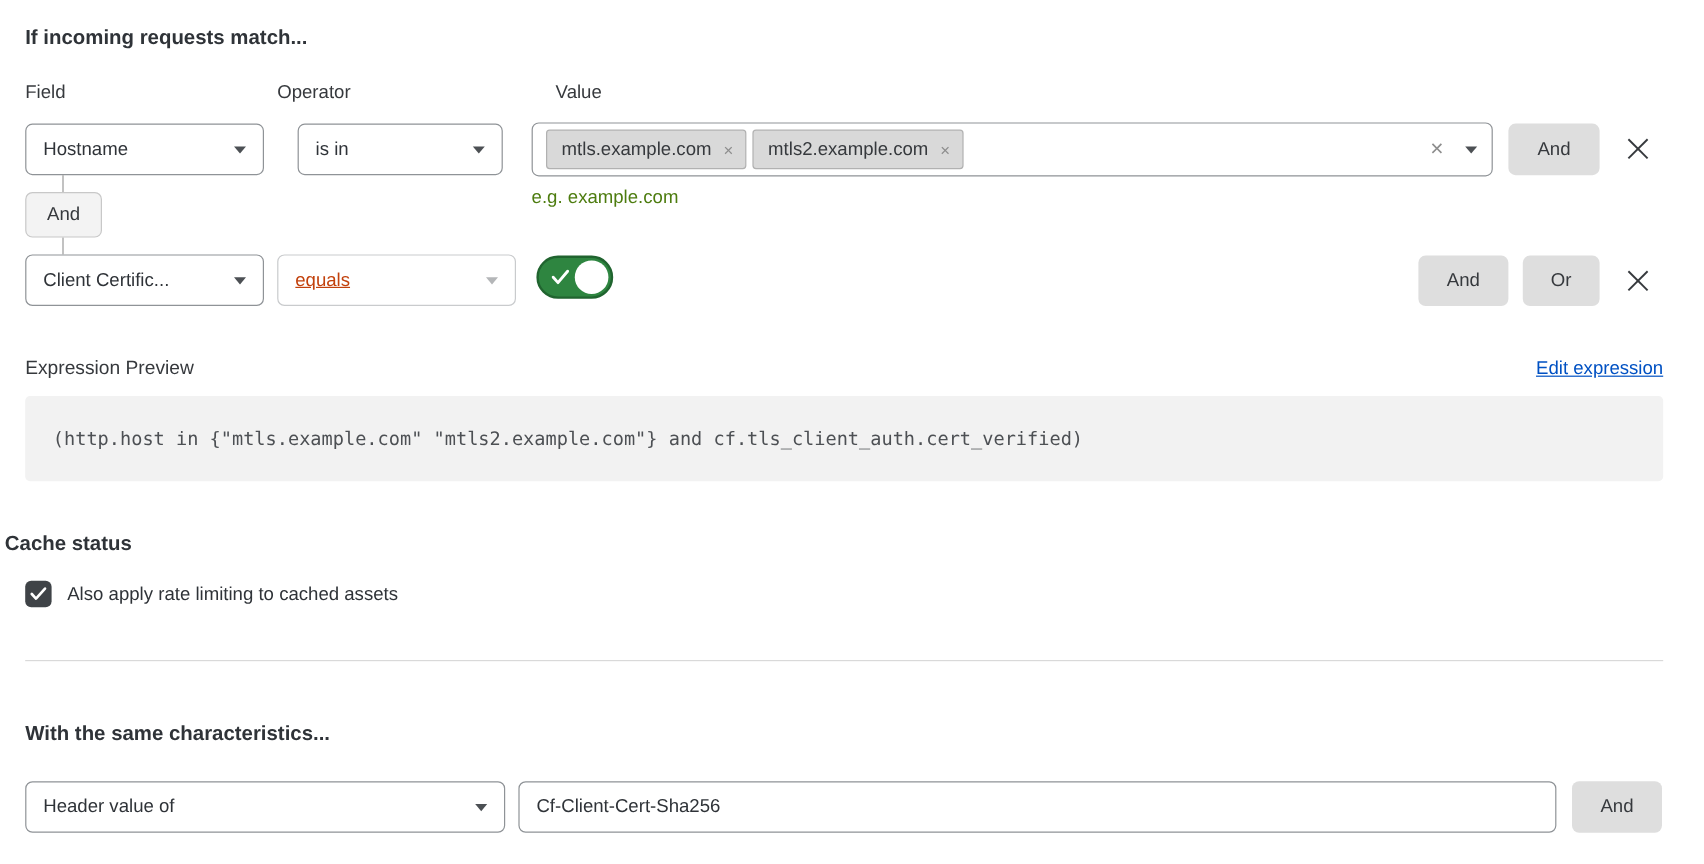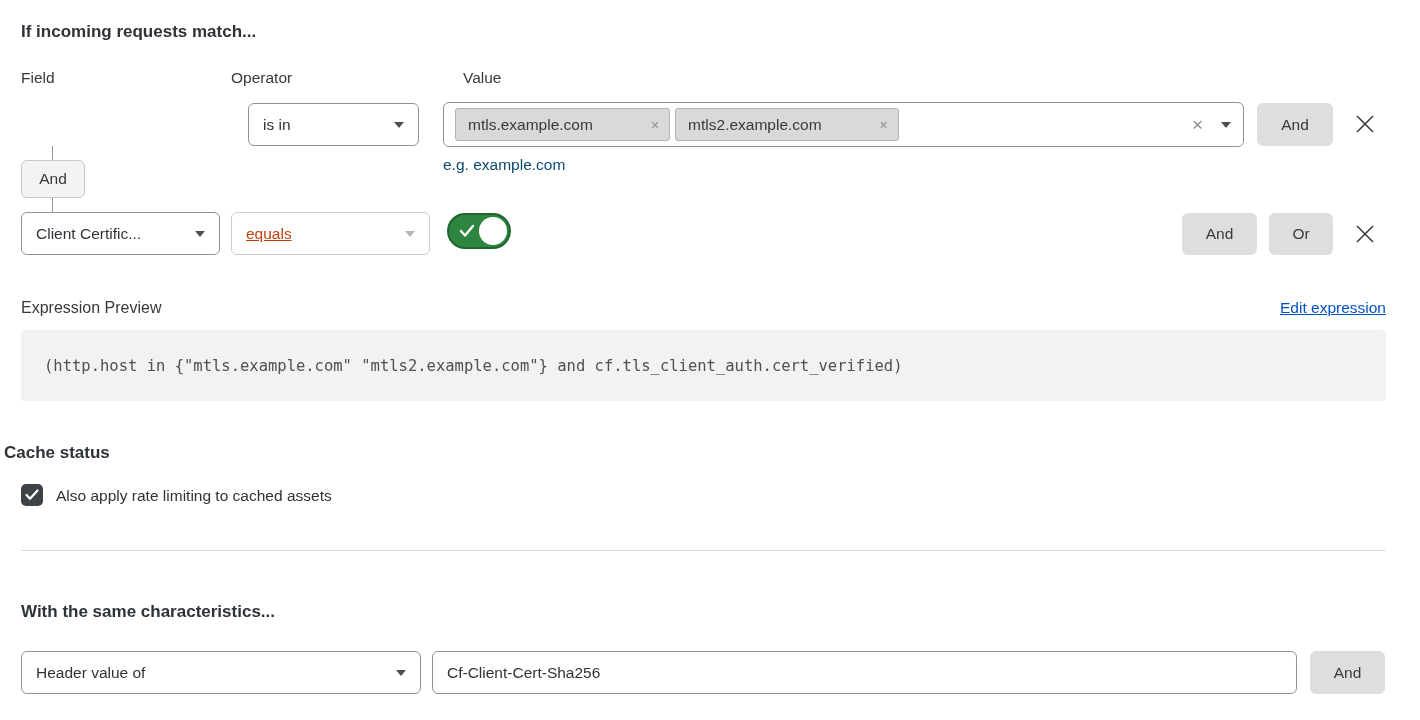--- a/index.html
+++ b/index.html
@@ -51,21 +51,20 @@
   .tag {
     display: flex; align-items: center;
     background: #d9d9d9;
     border: 1px solid #b1b1b1;
     border-radius: 3px;
     height: 33px;
     padding: 0 10px 0 12px;
     margin-left: 5px;
     font-size: 15.5px; color: #36393d;
     white-space: nowrap;
-    gap: 48px;
   }
   .tag-x {
     margin-left: 10px;
     color: #8d8d8d;
     font-size: 14px;
     line-height: 1;
     cursor: pointer;
   }
   .multi-spacer { flex: 1; }
   .clear-x {
@@ -108,21 +107,21 @@
     cursor: pointer;
   }
   .toggle .knob {
     position: absolute; right: 2px; top: 2px;
     width: 28px; height: 28px;
     border-radius: 50%;
     background: #ffffff;
   }
   .toggle .tick { position: absolute; left: 10px; top: 9px; }
 
-  .helper { font-size: 15.5px; color: #0c4a6e; }
+  .helper { font-size: 15.5px; color: #4d7c0f; }
 
   .link {
     font-size: 15.5px;
     color: #0051c3;
     text-decoration: underline;
     cursor: pointer;
   }
   .codebox {
     background: #f2f2f2;
     border-radius: 4px;
@@ -163,20 +162,24 @@
 <body>
 
 <div class="canvas">
 
   <h2 class="sec-title abs" style="left:21px; top:22px;">If incoming requests match...</h2>
 
   <div class="col-label abs" style="left:21px; top:69px;">Field</div>
   <div class="col-label abs" style="left:231px; top:69px;">Operator</div>
   <div class="col-label abs" style="left:443px; top:69px;margin-left:20px;">Value</div>
 
+  <div class="sel abs" style="left:21px; top:103px; width:199px;">
+    <span class="sel-text">Hostname</span>
+    <span class="caret"></span>
+  </div>
 
   <div class="sel abs" style="left:231px; top:103px; width:171px;margin-left:17px;">
     <span class="sel-text">is in</span>
     <span class="caret"></span>
   </div>
 
   <div class="multi abs" style="left:443px; top:102px; width:801px;">
     <span class="tag">
       <span>mtls.example.com</span>
       <span class="tag-x">×</span>

